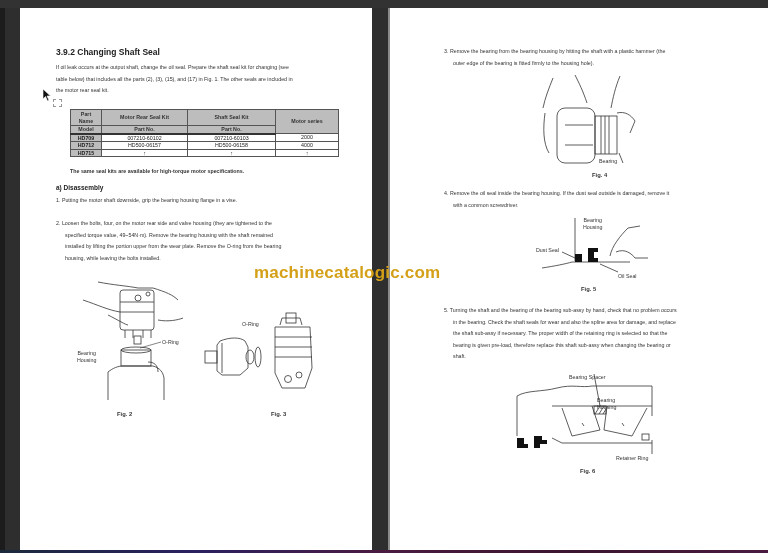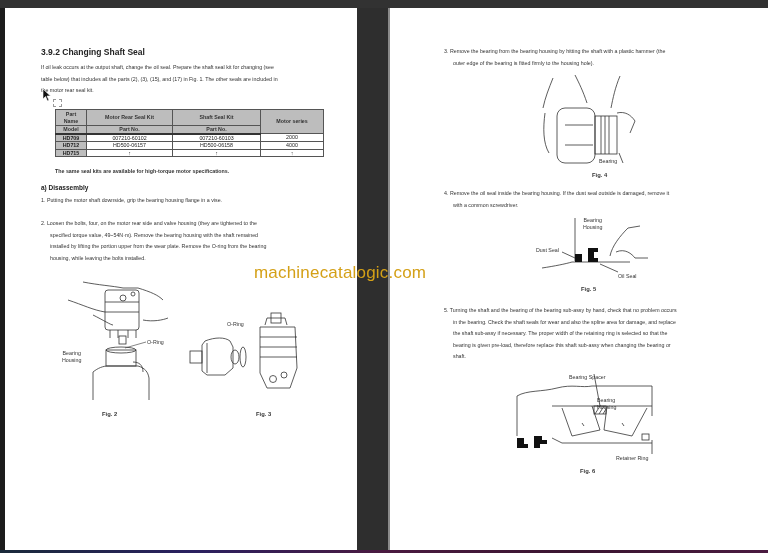--- a/index.html
+++ b/index.html
@@ -3,41 +3,41 @@
 <meta charset="utf-8">
 <style>
   * { box-sizing: border-box; margin: 0; padding: 0; }
   html, body { width: 768px; height: 553px; overflow: hidden; background: #2e2e2e; }
   body { position: relative; font-family: "Liberation Sans", sans-serif; color: #222; }
   .topbar { position: absolute; left: 0; top: 0; width: 768px; height: 8px; background: #323232; }
   .leftstrip { position: absolute; left: 0; top: 8px; width: 5px; height: 545px; background: #1c1c1c; }
   .bottomstrip { position: absolute; left: 0; top: 550px; width: 768px; height: 3px;
     background: linear-gradient(90deg, #1a2a3a, #2a2060, #4a1a40, #3a1530, #4a1a40); }
   .page { position: absolute; top: 8px; height: 542px; background: #fff; overflow: hidden; }
-  .page-left { left: 5px; width: 352px; }
+  .page-left { left: 20px; width: 352px; }
   .page-right { left: 390px; width: 378px; }
   .divider { position: absolute; left: 388px; top: 8px; width: 2px; height: 542px; background: #8a8a8a; }
 
   .h-section { position: absolute; left: 36px; top: 39px; font-size: 8.5px; font-weight: bold; color: #222; }
   .para { position: absolute; font-size: 5.3px; line-height: 11.5px; color: #333; }
   .h-sub { position: absolute; font-size: 6.5px; font-weight: bold; color: #222; }
 
   table.kit { position: absolute; left: 50px; top: 101px; border-collapse: collapse; font-size: 5.3px; width: 269px; }
   table.kit td, table.kit th { border: 1px solid #555; text-align: center; padding: 0 2px; line-height: 6.5px; }
   table.kit th { background: #bdbdbd; font-weight: bold; color: #333; }
   table.kit td.model { background: #bdbdbd; font-weight: bold; }
   table.kit tr.hdr1 th { height: 16px; }
   table.kit tr.hdr2 th { border-bottom: 2px solid #333; }
   .note { position: absolute; left: 50px; top: 160px; font-size: 5.3px; font-weight: bold; color: #333; }
 
   .fig-label { position: absolute; font-size: 5.8px; font-weight: bold; color: #333; }
   .callout { position: absolute; font-size: 5.3px; color: #333; line-height: 6.5px; }
   svg.fig { position: absolute; overflow: visible; }
 
-  .watermark { position: absolute; left: 254px; top: 263px; font-size: 17px; font-weight: normal; color: #d4a017; letter-spacing: 0.2px; z-index: 5; white-space: nowrap; }
+  .watermark { position: absolute; left: 254px; top: 263px; font-size: 17px; font-weight: bold; color: #d4a017; letter-spacing: 0.2px; z-index: 5; white-space: nowrap; }
 
   .cursor { position: absolute; left: 42px; top: 88px; width: 10px; height: 14px; z-index: 6; }
   .cursor-box { position: absolute; left: 53px; top: 99px; width: 9px; height: 8px; border: 1px dashed #999; z-index: 6; }
 </style>
 </head>
 <body>
 
 <div class="topbar"></div>
 <div class="leftstrip"></div>
 <div class="bottomstrip"></div>

